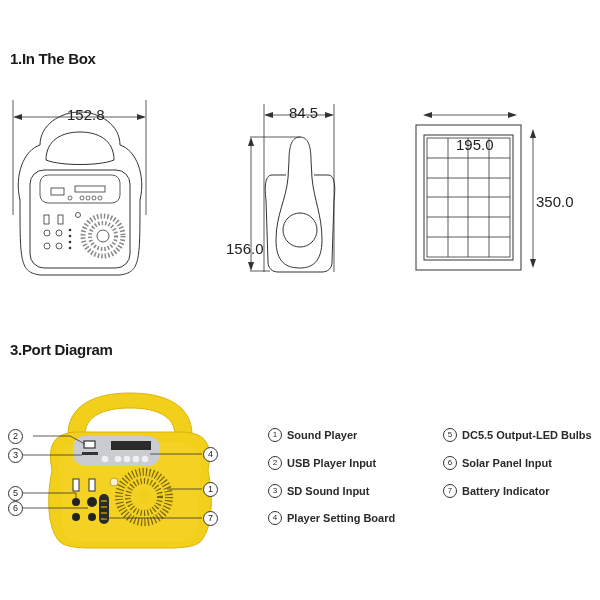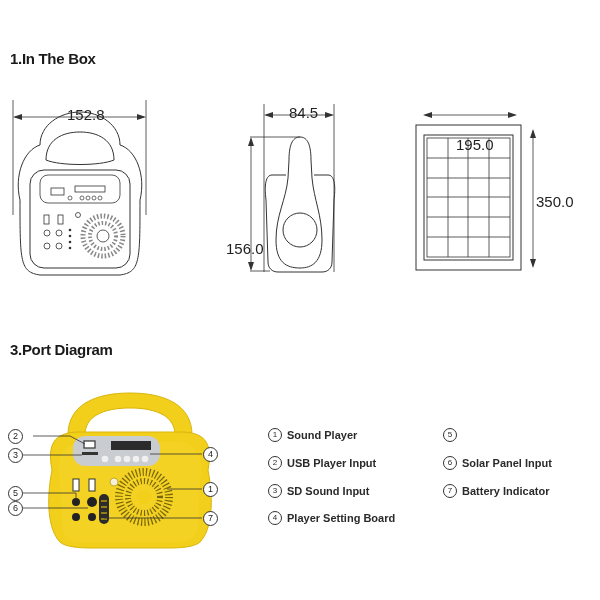--- a/index.html
+++ b/index.html
@@ -160,20 +160,21 @@
 <div class="legend" style="left:268px;top:484px;">
   <span class="n">3</span>
   <span>SD Sound Input</span>
 </div>
 <div class="legend" style="left:268px;top:511px;">
   <span class="n">4</span>
   <span>Player Setting Board</span>
 </div>
 <div class="legend" style="left:443px;top:428px;">
   <span class="n">5</span>
+  <span>DC5.5 Output-LED Bulbs</span>
 </div>
 <div class="legend" style="left:443px;top:456px;">
   <span class="n">6</span>
   <span>Solar Panel Input</span>
 </div>
 <div class="legend" style="left:443px;top:484px;">
   <span class="n">7</span>
   <span>Battery Indicator</span>
 </div>
 

